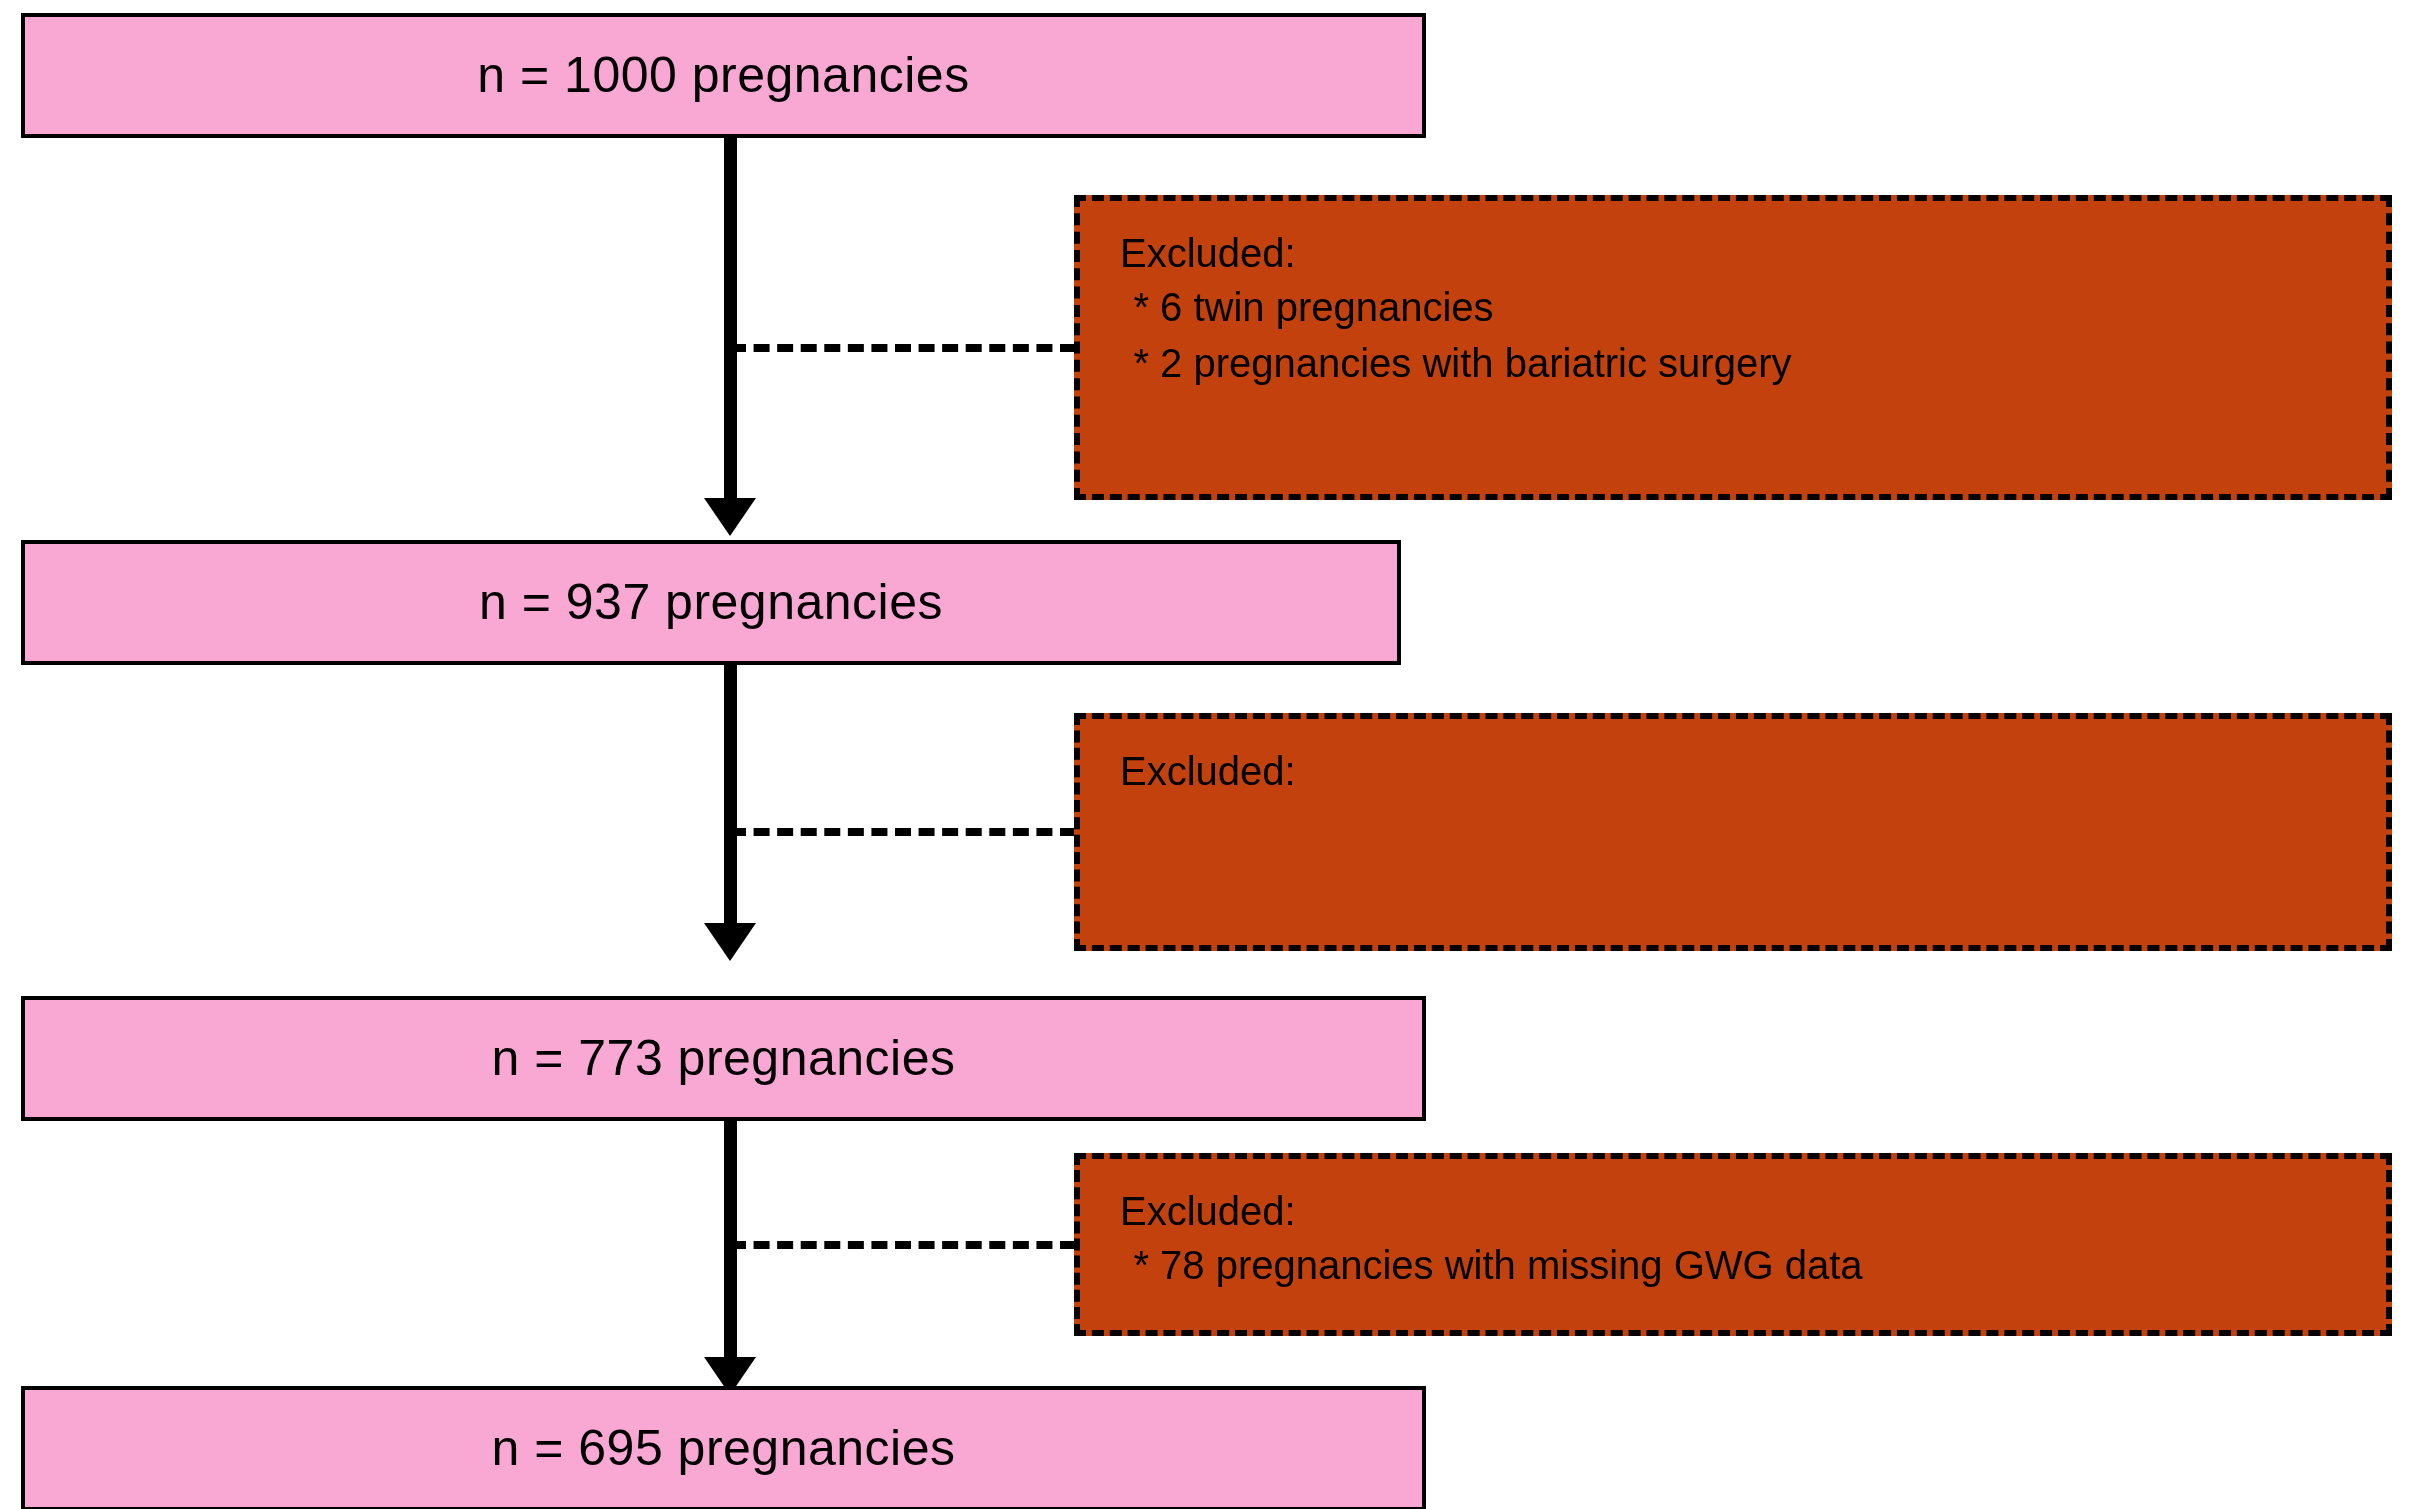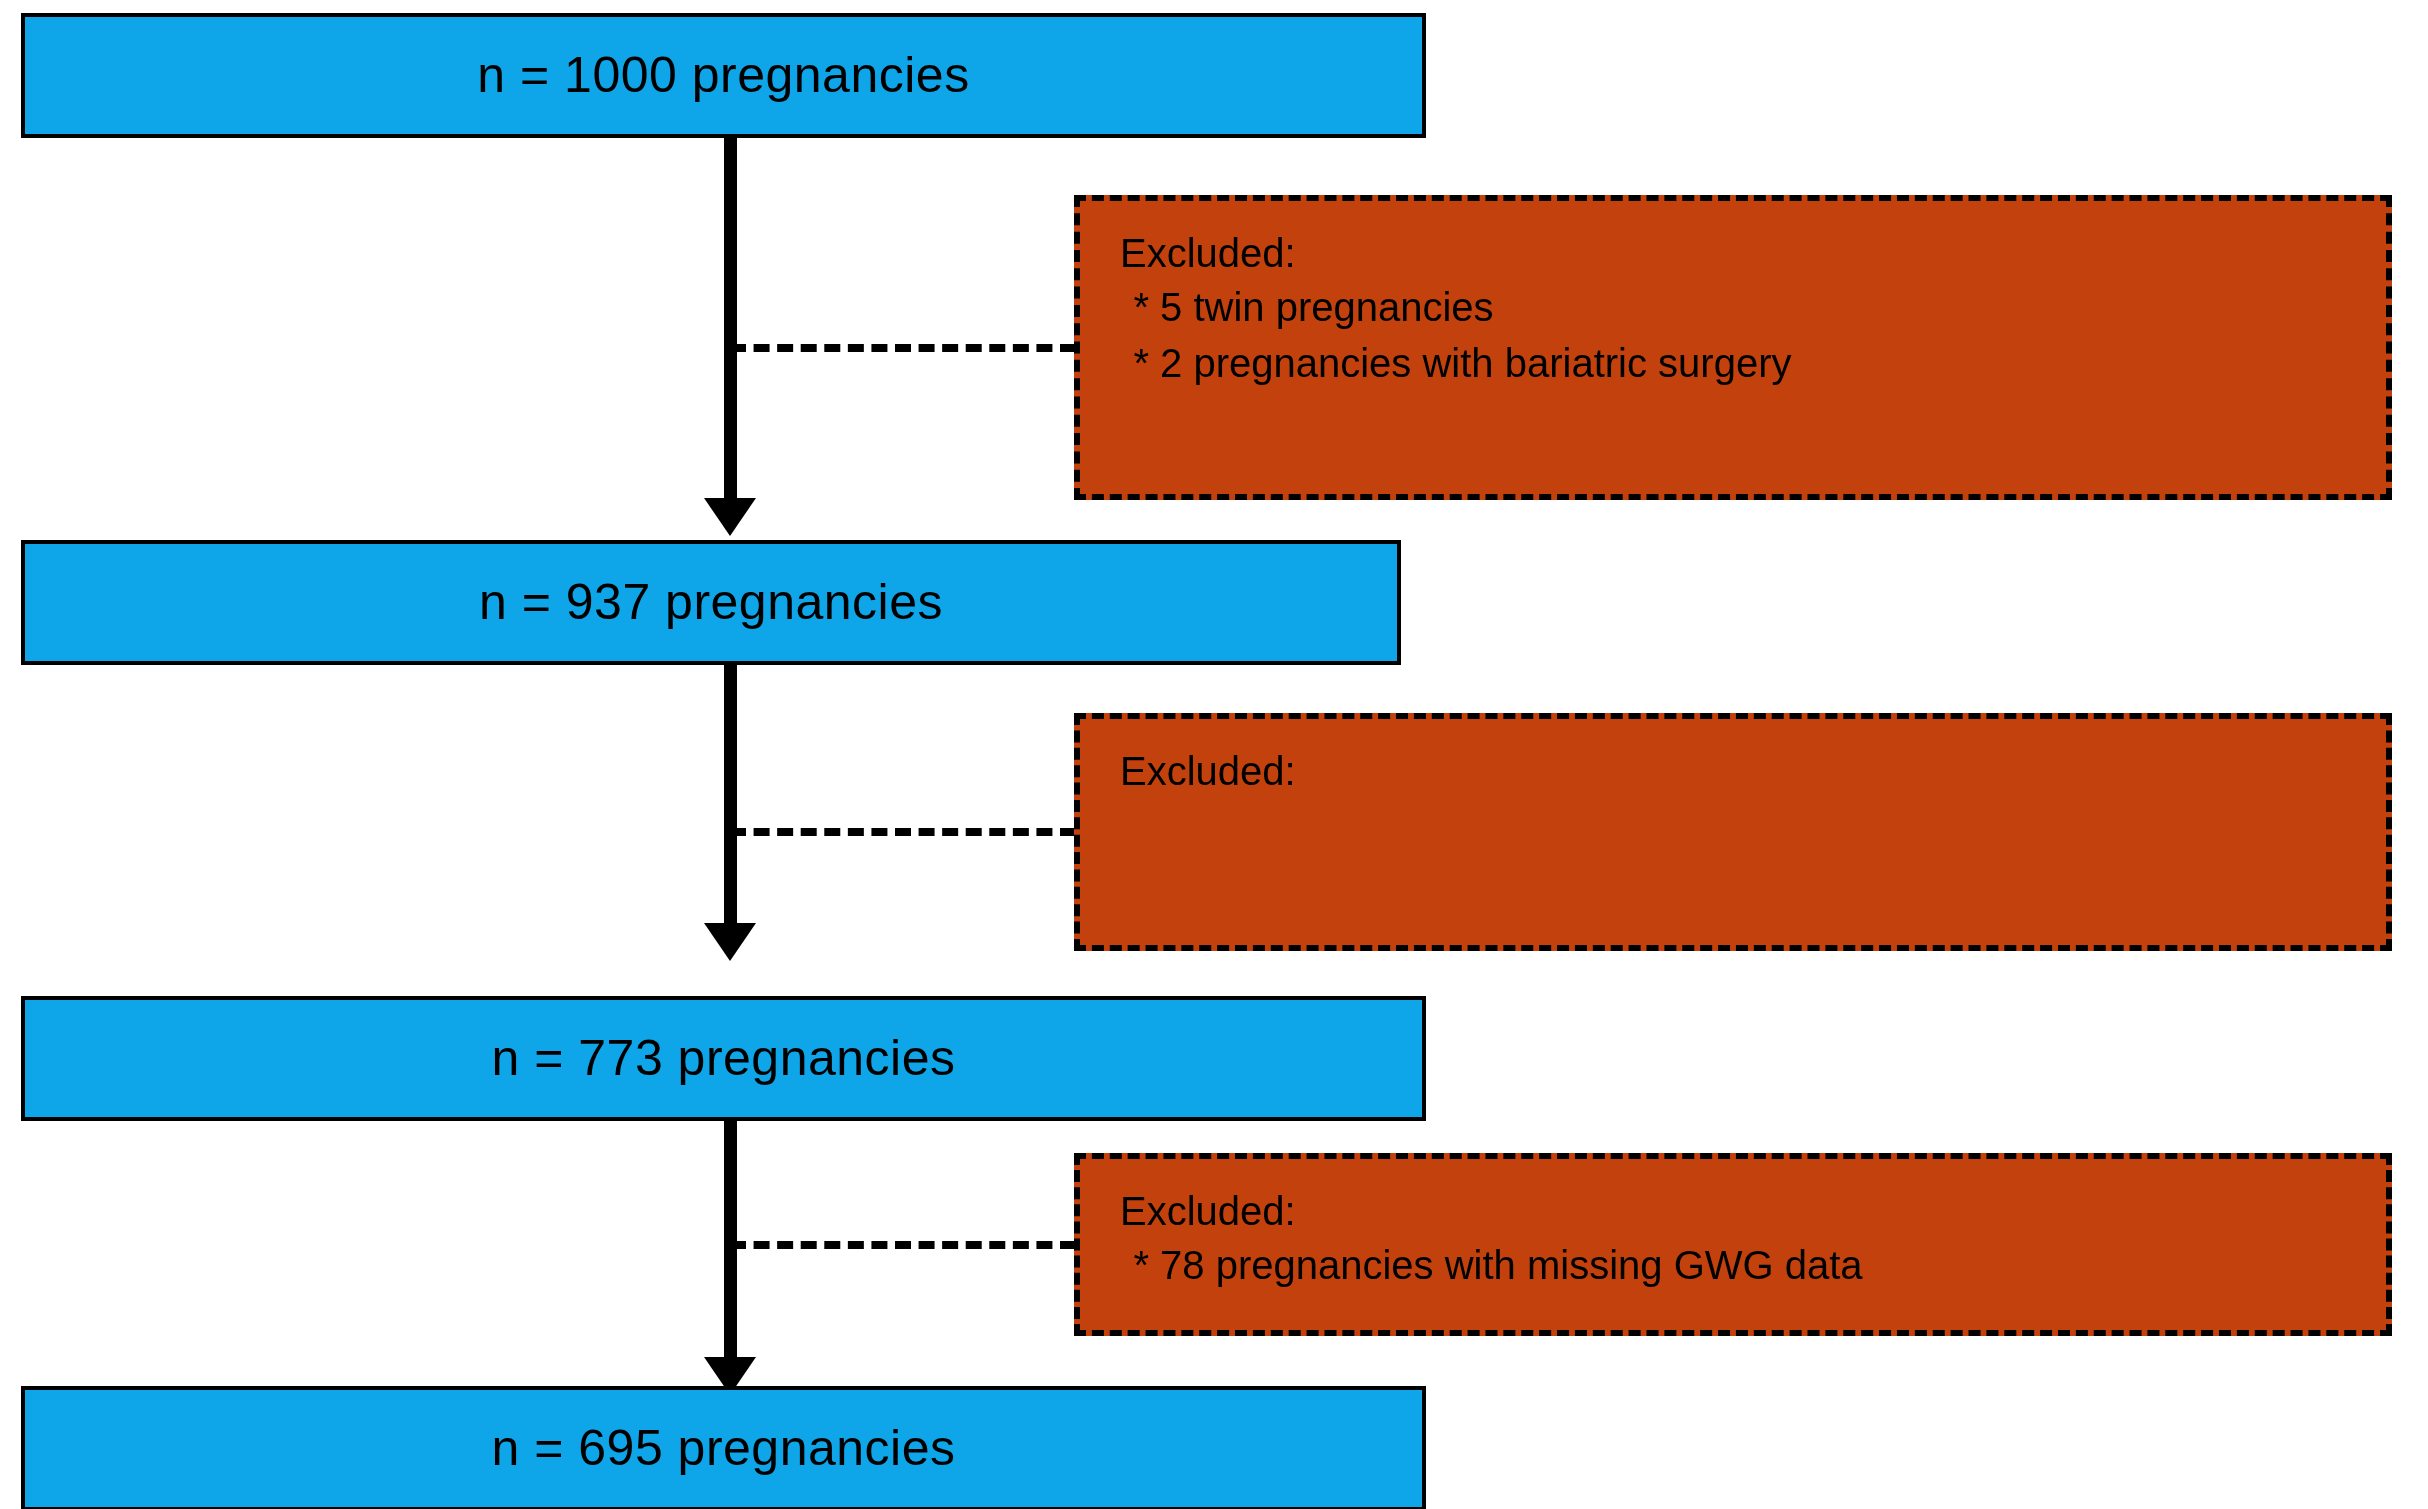--- a/index.html
+++ b/index.html
@@ -17,21 +17,21 @@
     width: 2429px;
     height: 1509px;
     background: #ffffff;
     overflow: hidden;
   }
 
   
   .cohort-box {
     position: absolute;
     box-sizing: border-box;
-    background: #0ea5e9;
+    background: #f9a8d4;
     border: 4.8px solid #000000;
     display: flex;
     align-items: center;
     justify-content: center;
     text-align: left;
   }
   .cohort-label {
     font-size: 50px;
     line-height: 1.1;
     letter-spacing: 0.5px;
@@ -106,21 +106,21 @@
   <div class="dashed-connector" style="left:730px; top:828px; width:346px;"></div>
   <div class="dashed-connector" style="left:730px; top:1241px; width:346px;"></div>
 
   <div class="cohort-box" style="left:21px; top:12.5px; width:1405px; height:125px;">
     <span class="cohort-label">n = 1000 pregnancies</span>
   </div>
 
   <div class="exclusion-box" style="left:1074px; top:195px; width:1318px; height:115px; height:auto; min-height:305px;">
     <div class="exclusion-heading">Excluded:</div>
     <ul class="exclusion-list">
-      <li class="exclusion-item">* 5 twin pregnancies</li>
+      <li class="exclusion-item">* 6 twin pregnancies</li>
       <li class="exclusion-item">* 2 pregnancies with bariatric surgery</li>
     </ul>
   </div>
 
   <div class="cohort-box" style="left:21px; top:540px; width:1380px; height:125px;">
     <span class="cohort-label">n = 937 pregnancies</span>
   </div>
 
   <div class="exclusion-box" style="left:1074px; top:713px; width:1318px; min-height:238px;">
     <div class="exclusion-heading">Excluded:</div>

